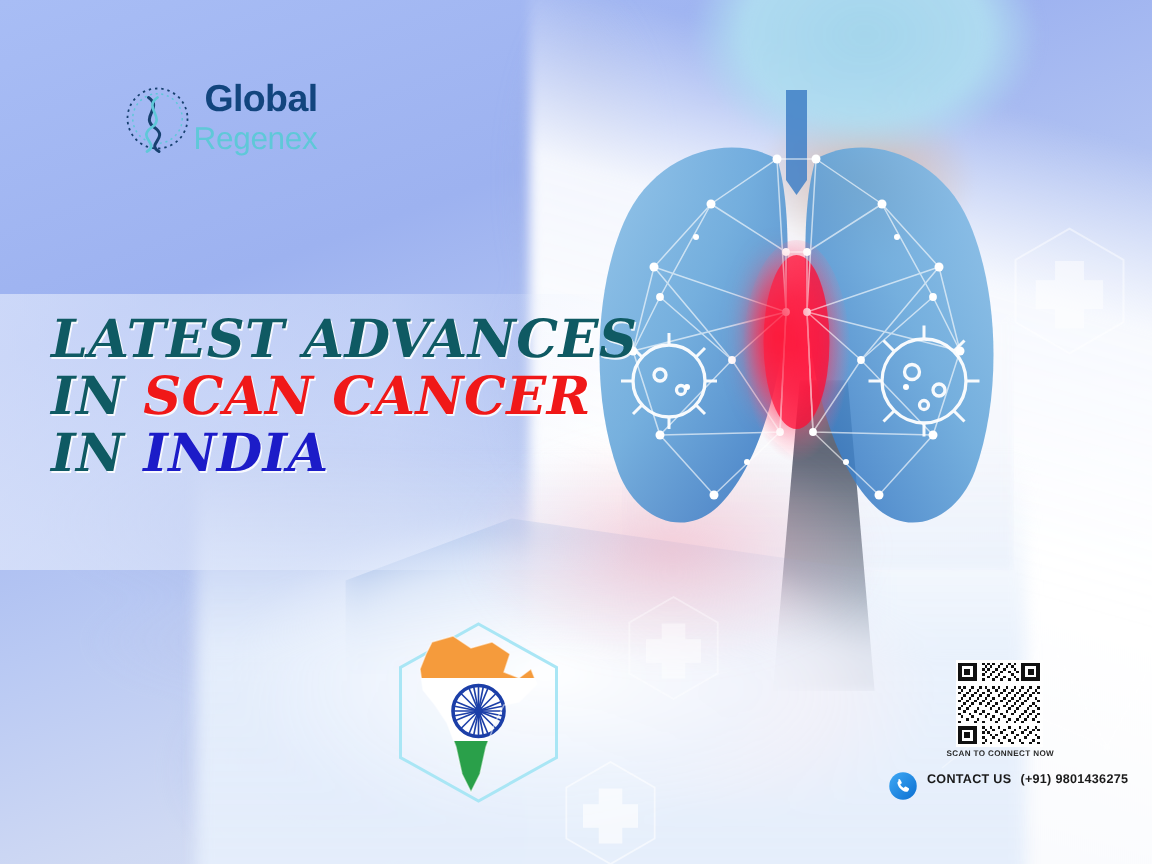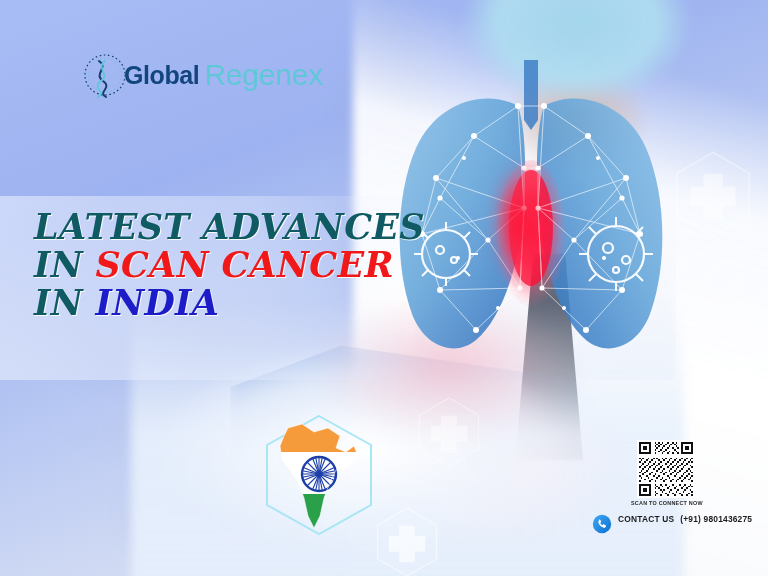--- a/index.html
+++ b/index.html
@@ -79,23 +79,23 @@
   }
   
   .text-band{
     position:absolute; left:0; top:196px; width:420px; height:184px;
     background:linear-gradient(90deg, rgba(232,238,253,.62) 0%, rgba(228,236,253,.42) 62%, rgba(225,234,252,0) 100%);
   }
 
   
   .logo{ position:absolute; left:82px; top:52px; display:flex; align-items:center; gap:2px; }
   .logo-emblem{ width:46px; height:46px; position:relative; }
-  .logo-word{ display:flex; align-items:center; margin-left:-6px; }
+  .logo-word{ display:flex; align-items:flex-end; margin-left:-6px;flex-direction:column; }
   .logo-global{ font-size:25px; font-weight:bold; color:#12457e; letter-spacing:-.4px; font-family:"Liberation Sans", sans-serif; }
-  .logo-regenex{ font-size:30px; font-weight:500; color:#5fc8d8; letter-spacing:-.2px; margin-left:5px; font-family:"Liberation Sans", sans-serif; }
+  .logo-regenex{ font-size:21px; font-weight:500; color:#5fc8d8; letter-spacing:-.2px; margin-left:5px; font-family:"Liberation Sans", sans-serif; }
 
   
   .headline{
     position:absolute; left:34px; top:208px; width:400px;
     font-family:"DejaVu Serif", serif;
     font-style:italic; font-weight:bold;
     font-size:35px; line-height:38px;
     letter-spacing:.3px;
   }
   .headline .ln{ display:block; white-space:nowrap; }

